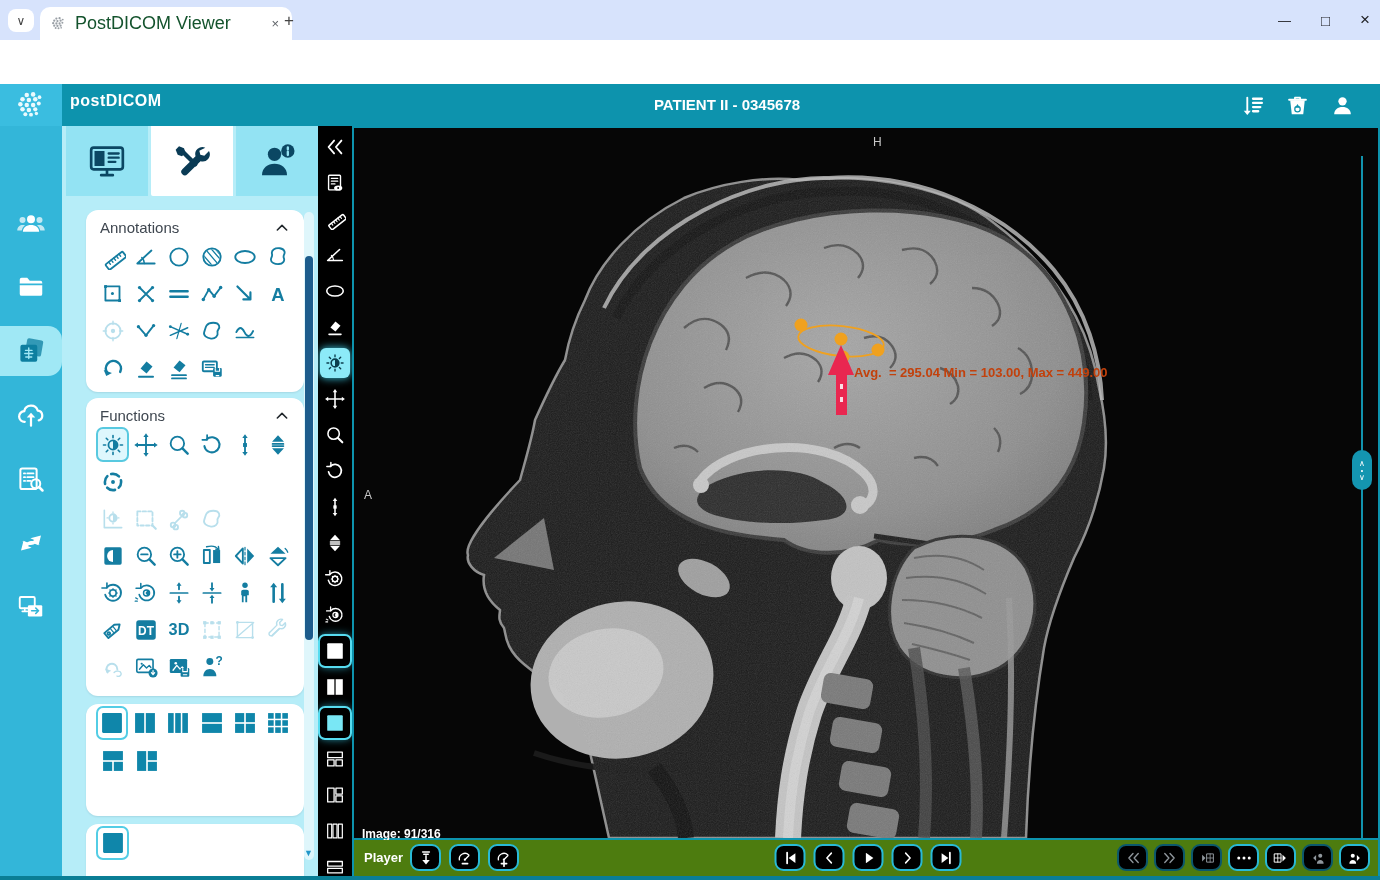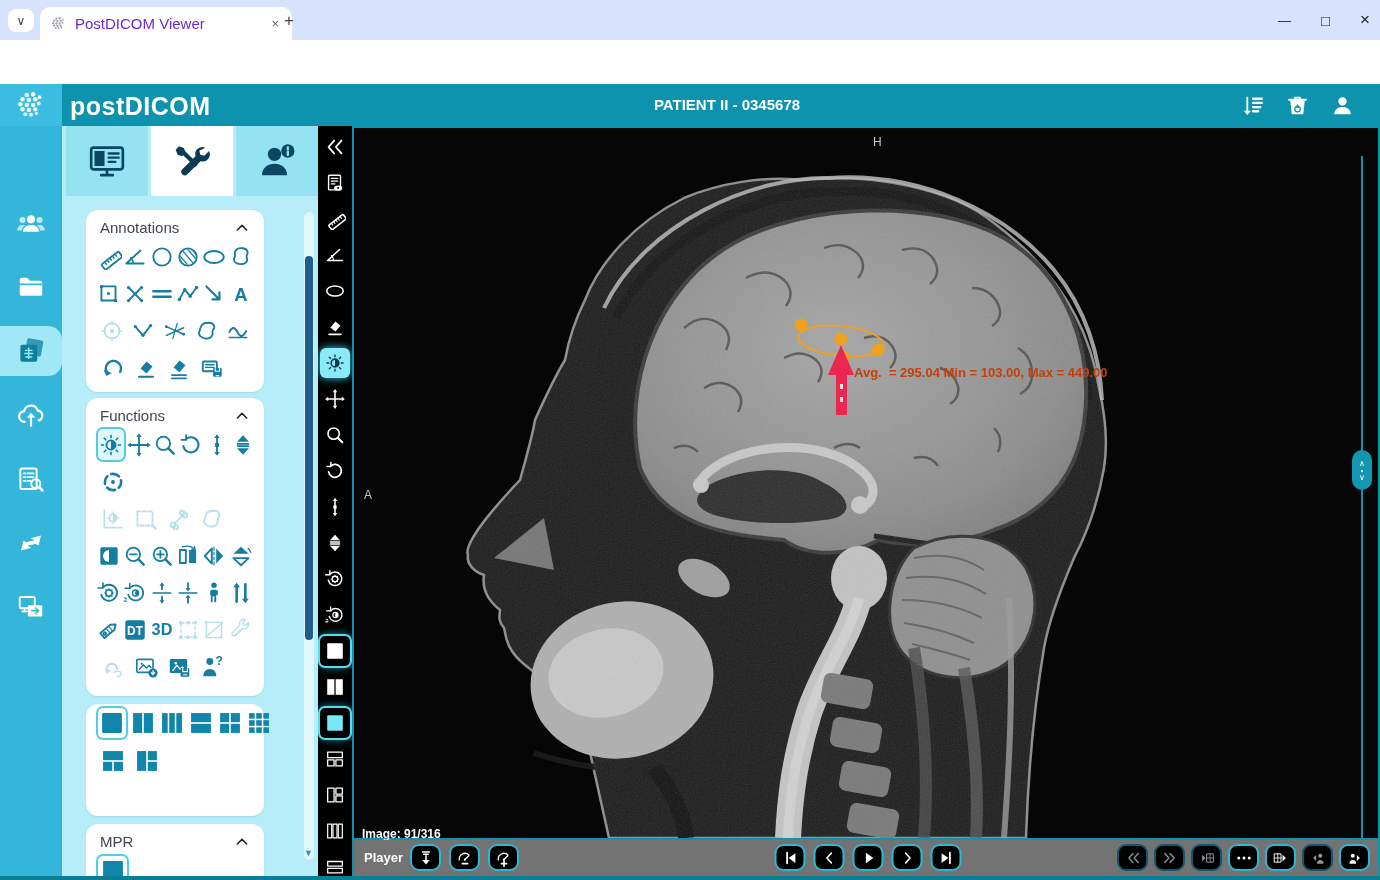--- a/index.html
+++ b/index.html
@@ -5,60 +5,60 @@
   html,body{margin:0;padding:0}
   body{width:1380px;height:880px;position:relative;overflow:hidden;
        font-family:"Liberation Sans",sans-serif;background:#d7e3fc;color:#202124}
   
   .titlebar{position:absolute;left:0;top:0;width:1380px;height:40px;background:#d7e3fc}
   .tabmenu-btn{position:absolute;left:8px;top:9px;width:26px;height:23px;background:#fff;border-radius:8px;
        display:flex;align-items:center;justify-content:center;font-size:12px;color:#444}
   .chrome-tab{position:absolute;left:40px;top:7px;width:232px;height:33px;background:#fff;
        border-radius:10px 10px 0 0;display:flex;align-items:center;padding:0 10px;gap:8px}
   .chrome-tab .fav{width:17px;height:17px}
-  .tab-title{font-size:15px;color:#6d28d9;flex:1;white-space:nowrap;overflow:hidden}
+  .tab-title{font-size:18px;color:#14532d;flex:1;white-space:nowrap;overflow:hidden}
   .tab-close{font-size:13px;color:#5f6368;padding:0 3px}
   .newtab-btn{position:absolute;left:284px;top:11px;font-size:17px;color:#444}
   .wincontrols{position:absolute;right:10px;top:0;height:40px;display:flex;align-items:center;gap:30px;font-size:13px;color:#202124}
   .toolbar{position:absolute;left:0;top:40px;width:1380px;height:44px;background:#fff;border-bottom:1px solid #e2e5e9}
   .navic{position:absolute;top:51px;font-size:16px;color:#4a4d51}
   .navic.dis{color:#bdc1c6}
   .urlbar{position:absolute;left:126px;top:46px;width:1044px;height:32px;border-radius:16px;background:#eef1f4;
        display:flex;align-items:center;padding:0 12px;gap:10px}
   .urlbar .ic{width:18px;height:18px;color:#5f6368}
   .url-text{font-size:14px;color:#202124;flex:1}
   .url-right{display:flex;align-items:center;gap:14px}
   .chrome-right{position:absolute;right:14px;top:50px;display:flex;align-items:center;gap:15px}
   .chrome-right .ic{width:21px;height:21px;color:#4a4d51}
   .sep{width:1px;height:20px;background:#d5d8dc}
   .glyph-ic{font-size:16px;color:#4a4d51}
   
   .app{position:absolute;left:0;top:84px;width:1380px;height:796px;background:#000}
   .app-header{position:absolute;left:0;top:0;width:1380px;height:42px;background:#0d93ad}
   .logo-cell{position:absolute;left:0;top:0;width:62px;height:42px;background:#3abde0;display:flex;align-items:center;justify-content:center}
   .logo-cell .ic{width:34px;height:34px;color:#eafafd}
-  .brand{position:absolute;left:70px;top:8px;font-size:25px;font-weight:bold;color:#fff;letter-spacing:.5px}
+  .brand{position:absolute;left:70px;top:8px;font-size:16px;font-weight:bold;color:#fff;letter-spacing:.5px}
   .patient-title{position:absolute;left:727px;top:12px;transform:translateX(-50%);font-size:15px;font-weight:bold;color:#fff;white-space:nowrap}
   .header-actions{position:absolute;right:24px;top:7px;display:flex;gap:17px}
   .hbtn{width:28px;height:28px;color:#fff;display:flex;align-items:center;justify-content:center}
   .hbtn .ic{width:25px;height:25px}
   
   .rail{position:absolute;left:0;top:42px;width:62px;height:750px;background:#33b6d9;
         display:flex;flex-direction:column;align-items:stretch;padding-top:72px;gap:14px;box-sizing:border-box}
   .rail-item{width:62px;height:50px;display:flex;align-items:center;justify-content:center;color:#fff}
   .rail-item .ic{width:30px;height:30px}
   .rail-item.active{background:#a0e8f5;border-radius:0 14px 14px 0;color:#0d7fa0}
   
   .panel{position:absolute;left:62px;top:42px;width:256px;height:750px;background:#b6edf8;overflow:hidden}
   .ptabs{position:absolute;left:4px;top:0;width:252px;height:70px;display:flex}
   .ptab{flex:1;display:flex;align-items:center;justify-content:center;background:#93e3f3;border-right:3px solid #b6edf8;color:#0b4763}
   .ptab:last-child{border-right:none}
   .ptab.active{background:#fff;color:#0a3b55;border-radius:0 0 2px 2px}
   .ptab .ic{width:40px;height:40px}
-  .card{position:absolute;left:24px;width:178px;background:#fff;border-radius:12px;box-shadow:0 1px 2px rgba(0,40,60,.10);box-sizing:border-box}
+  .card{position:absolute;left:24px;width:218px;background:#fff;border-radius:12px;box-shadow:0 1px 2px rgba(0,40,60,.10);box-sizing:border-box}
   .card-head{display:flex;align-items:center;justify-content:space-between;padding:9px 14px 2px 14px}
   .card-title{font-size:15px;color:#3f4750}
   .chev{width:16px;height:16px;color:#20262b}
   .prow{display:flex;padding:1px 10px;align-items:center}
   .pbtn{width:33px;height:35px;display:flex;align-items:center;justify-content:center;color:#147da1;box-sizing:border-box}
   .pbtn .ic{width:26px;height:26px}
   .pbtn.disabled{color:#b8dfec}
   .pbtn.selected{background:#def7fd;border:2px solid #58c9e0;border-radius:7px}
   .lrow{display:flex;padding:2px 10px;gap:1px}
   .lbtn{width:33px;height:34px;display:flex;align-items:center;justify-content:center;color:#0f86aa;box-sizing:border-box}
@@ -79,21 +79,21 @@
   .viewer{position:absolute;left:352px;top:42px;width:1028px;height:714px;background:#000;
         border:2px solid #0d93ad;box-sizing:border-box}
   .viewer svg.mri{position:absolute;left:0;top:0}
   .ov{position:absolute;color:#fff;font-weight:bold;font-size:12px;line-height:13px;white-space:pre}
   .ov-orient{color:#c8c8c8;font-weight:normal;font-size:12px}
   .ov-stats{font-size:13px;font-weight:bold;white-space:pre}
   .vslider-line{position:absolute;left:1007px;top:28px;width:2px;height:682px;background:#1193ad}
   .vslider-handle{position:absolute;left:998px;top:322px;width:20px;height:40px;background:#1495b0;border-radius:10px;
         display:flex;flex-direction:column;align-items:center;justify-content:center;color:#fff;font-size:8px;line-height:7px}
   
-  .player{position:absolute;left:352px;top:756px;width:1028px;height:36px;background:#737373;
+  .player{position:absolute;left:352px;top:756px;width:1028px;height:36px;background:#4d7c0f;
         border-left:2px solid #0d93ad;border-right:2px solid #0d93ad;box-sizing:border-box}
   .player-label{position:absolute;left:10px;top:10px;color:#fff;font-size:13px;font-weight:bold}
   .pgroup{position:absolute;top:4px;display:flex;gap:8px}
   .pgroup.left{left:56px}
   .pgroup.center{left:514px;transform:translateX(-50%)}
   .pgroup.right{right:8px;gap:6px}
   .pbtn2{width:31px;height:27px;border:2px solid #29b9d6;border-radius:9px;background:#000;color:#fff;
         display:flex;align-items:center;justify-content:center;box-sizing:border-box}
   .pbtn2 .ic{width:18px;height:18px}
   .pbtn2.dim{border-color:#0c586c;color:#8f969c}
@@ -1017,28 +1017,20 @@
                   <rect x="12.7" y="3.5" width="7.8" height="7.8"></rect>
                   <rect x="12.7" y="12.7" width="7.8" height="7.8"></rect>
                 </g>
               </svg>
             </span>
           </div>
         </div>
     </div>
 
     <div class="card" style="top:698px;height:120px">
-      <div class="card-head">
-        <span class="card-title">MPR</span>
-        <span class="chev ic">
-            <svg viewBox="0 0 24 24">
-              <path d="M5 15l7-7 7 7" stroke-width="2.4"></path>
-            </svg>
-          </span>
-      </div>
       <div class="lrow">
           <div class="lbtn selected">
             <span class="ic">
               <svg viewBox="0 0 24 24">
                 <g fill="currentColor" stroke="none">
                   <rect x="3.5" y="3.5" width="17" height="17" rx="1"></rect>
                 </g>
               </svg>
             </span>
           </div>

